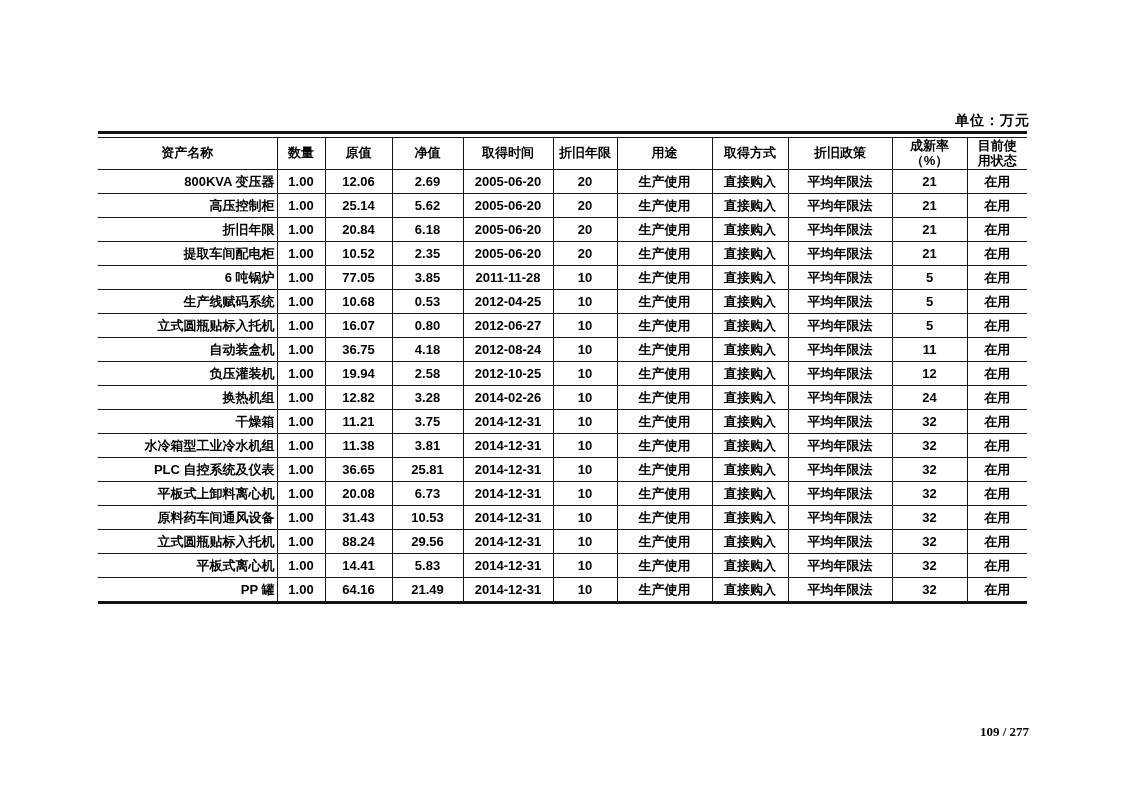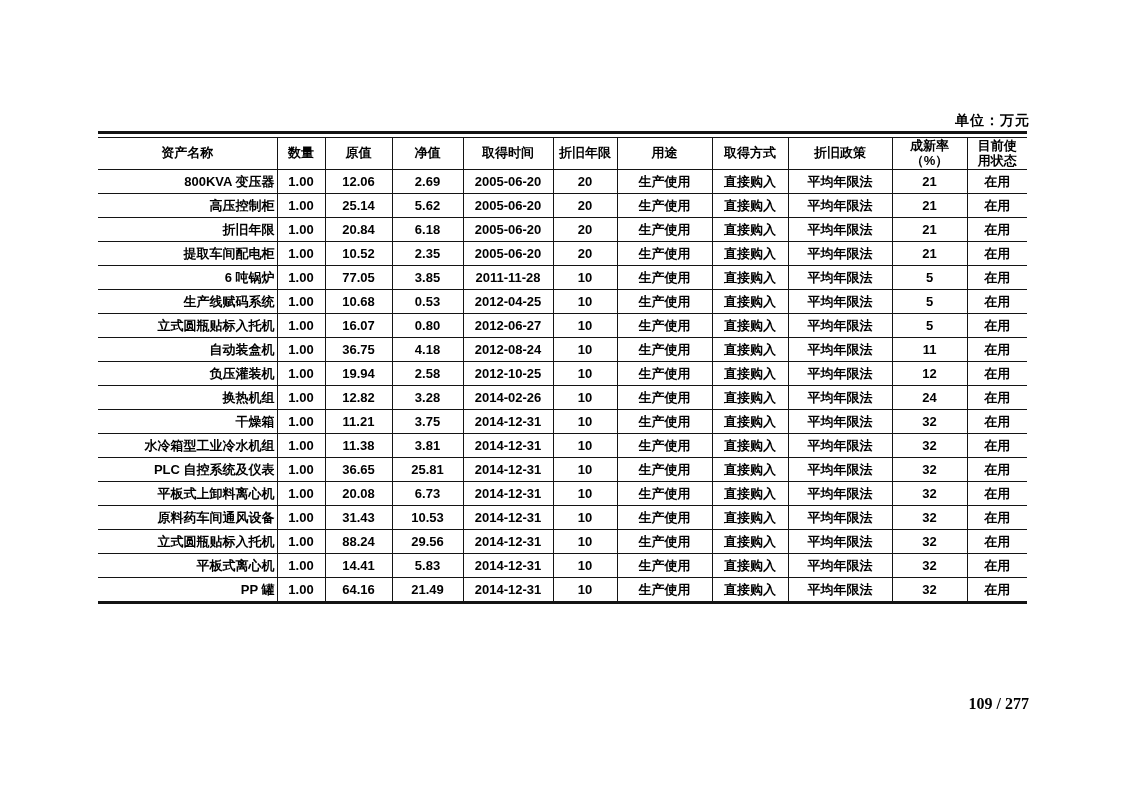--- a/index.html
+++ b/index.html
@@ -64,24 +64,24 @@
   }
   .asset-table tbody td {
     height: 23px;
   }
   .asset-table tbody td:first-child {
     text-align: right;
     padding-left: 8px;
   }
   .page-number {
     position: absolute;
-    top: 695px;
+    top: 724px;
     right: 93px;
     font-family: "Liberation Serif", "DejaVu Serif", serif;
-    font-size: 16px;
+    font-size: 13px;
     font-weight: bold;
     white-space: nowrap;
   }
 </style>
 </head>
 <body>
 
 <div class="page">
 
   <div class="unit-label">单位：万元</div>

